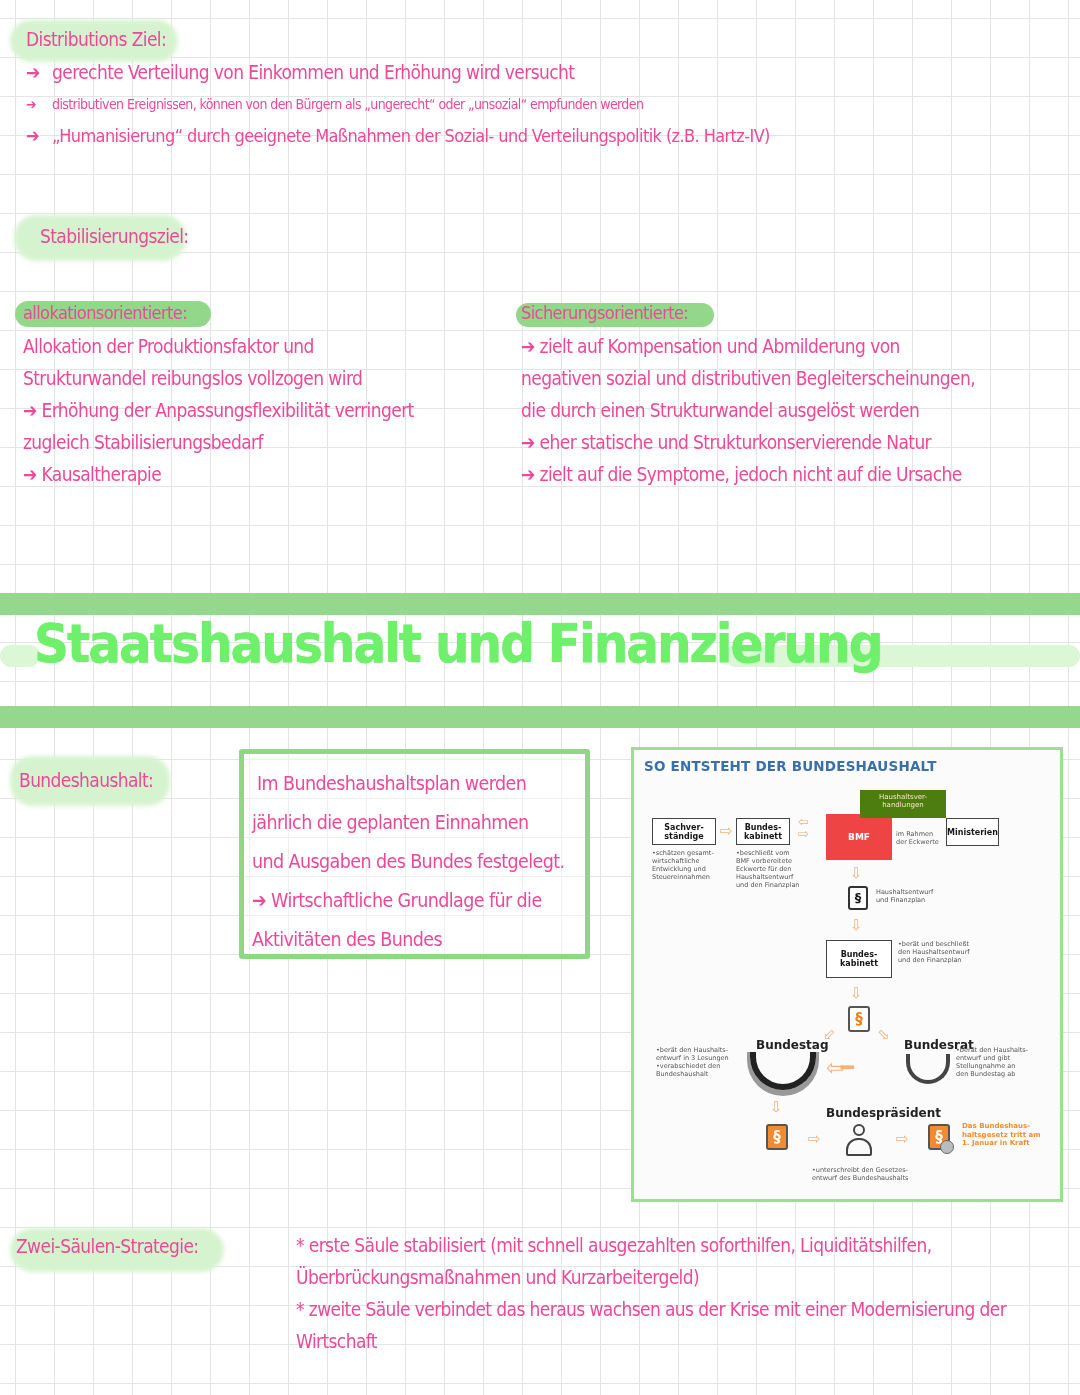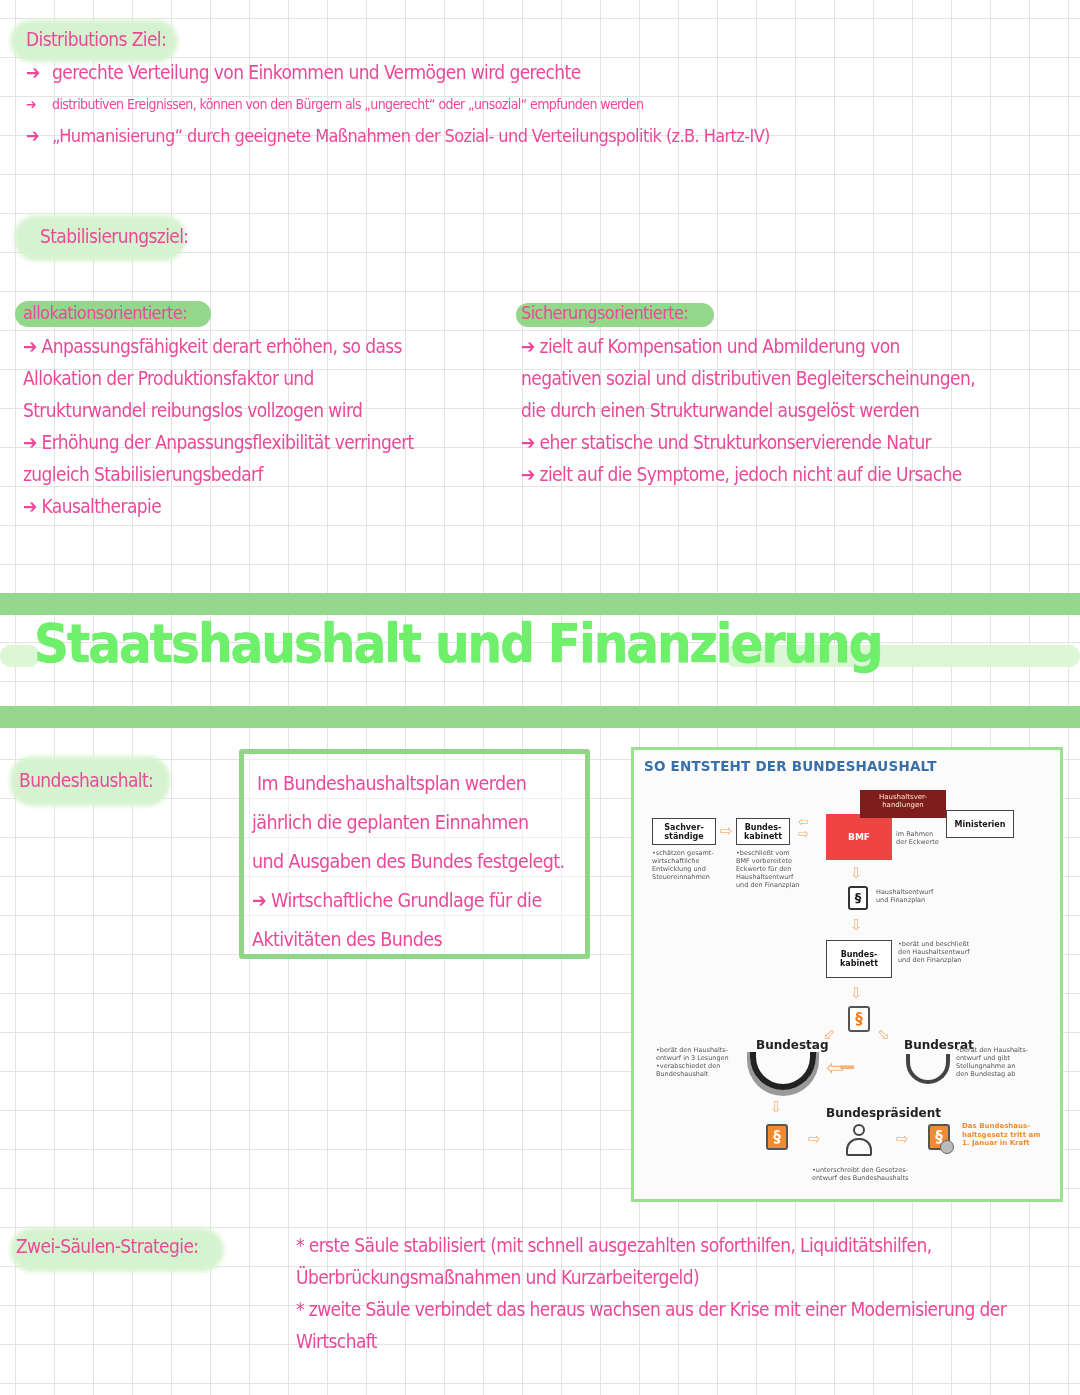--- a/index.html
+++ b/index.html
@@ -58,52 +58,51 @@
   .dg-title { position: absolute; left: 10px; top: 8px; font-size: 13.5px; font-weight: bold; color: #3a6fa8; letter-spacing: 0.2px; }
   .dg-box {
     position: absolute; border: 1.5px solid #444; background: #fff;
     font-size: 8px; font-weight: bold; text-align: center; line-height: 9px;
     display: flex; align-items: center; justify-content: center;
   }
   .dg-dark { position: absolute; background: #ef4444; color: #fff; font-size: 9px; font-weight: bold; display: flex; align-items: center; justify-content: center; }
   .dg-small { position: absolute; font-size: 6.5px; line-height: 8px; color: #555; }
   .dg-bold { position: absolute; font-size: 12px; font-weight: bold; color: #222; }
   .dg-orange-text { position: absolute; font-size: 7px; line-height: 8.5px; font-weight: bold; color: #f28b2e; }
-  .dg-bubble { position: absolute; background: #7f1d1d; color: #ffe6cc; font-size: 7px; line-height: 8px; text-align: center; padding: 3px; }
+  .dg-bubble { position: absolute; background: #4d7c0f; color: #ffe6cc; font-size: 7px; line-height: 8px; text-align: center; padding: 3px; }
   .dg-arrow { position: absolute; color: #f2b27a; font-size: 15px; line-height: 15px; }
   .dg-para {
     position: absolute; width: 22px; height: 26px; border: 2px solid #333; border-radius: 3px;
     background: #fff; font-size: 15px; font-weight: bold; text-align: center; line-height: 22px;
   }
   .dg-para.orange { background: #f28b2e; color: #fff; border-color: #555; }
   .dg-arc { position: absolute; border: 6px solid #222; border-top: none; border-radius: 0 0 40px 40px; }
 </style>
 </head>
 <body>
 
 <div class="hl-cloud" style="left:10px;top:20px;width:168px;height:42px;"></div>
 <div class="abs hand heading" style="left:26px;top:28px;">Distributions Ziel:</div>
 
 <div class="abs hand line" style="left:26px;top:56px;">
-  <span class="arrow">➔</span><span>gerechte Verteilung von Einkommen und Vermögen wird gerechte</span>
+  <span class="arrow">➔</span><span>gerechte Verteilung von Einkommen und Erhöhung wird versucht</span>
 </div>
 <div class="abs hand line" style="left:26px;top:88px;font-size:14px;">
   <span class="arrow">➔</span><span>distributiven Ereignissen, können von den Bürgern als „ungerecht“ oder „unsozial“ empfunden werden</span>
 </div>
 <div class="abs hand line" style="left:26px;top:120px;font-size:18px;">
   <span class="arrow">➔</span><span>„Humanisierung“ durch geeignete Maßnahmen der Sozial- und Verteilungspolitik (z.B. Hartz-IV)</span>
 </div>
 
 <div class="hl-cloud" style="left:14px;top:215px;width:172px;height:46px;"></div>
 <div class="abs hand heading" style="left:40px;top:225px;">Stabilisierungsziel:</div>
 
 <div class="hl-pill" style="left:15px;top:301px;width:196px;height:26px;"></div>
 <div class="abs hand heading" style="left:23px;top:302px;font-size:18px;">allokationsorientierte:</div>
 <div class="abs" style="left:23px;top:330px;">
-  <div class="hand line">➔ Anpassungsfähigkeit derart erhöhen, so dass</div>
   <div class="hand line">Allokation der Produktionsfaktor und</div>
   <div class="hand line">Strukturwandel reibungslos vollzogen wird</div>
   <div class="hand line">➔ Erhöhung der Anpassungsflexibilität verringert</div>
   <div class="hand line">zugleich Stabilisierungsbedarf</div>
   <div class="hand line">➔ Kausaltherapie</div>
 </div>
 
 <div class="hl-pill" style="left:516px;top:303px;width:198px;height:24px;"></div>
 <div class="abs hand heading" style="left:521px;top:302px;font-size:18px;">Sicherungsorientierte:</div>
 <div class="abs" style="left:521px;top:330px;">
@@ -151,21 +150,21 @@
 Eckwerte für den
 Haushaltsentwurf
 und den Finanzplan</div>
   <div class="dg-arrow" style="left:164px;top:66px;font-size:13px;line-height:12px;">⇦<br>⇨</div>
 
   <div class="dg-dark" style="left:192px;top:64px;width:66px;height:46px;">BMF</div>
   <div class="dg-bubble" style="left:226px;top:40px;width:86px;height:28px;white-space:pre;">Haushaltsver-
 handlungen</div>
   <div class="dg-small" style="left:262px;top:80px;white-space:pre;">im Rahmen
 der Eckwerte</div>
-  <div class="dg-box" style="left:312px;top:60px;width:68px;height:28px;">Ministerien</div>
+  <div class="dg-box" style="left:312px;top:68px;width:53px;height:28px;">Ministerien</div>
 
   <div class="dg-arrow" style="left:216px;top:116px;">⇩</div>
   <div class="dg-para" style="left:214px;top:136px;width:20px;height:24px;font-size:13px;line-height:20px;">§</div>
   <div class="dg-small" style="left:242px;top:138px;white-space:pre;">Haushaltsentwurf
 und Finanzplan</div>
 
   <div class="dg-arrow" style="left:216px;top:168px;">⇩</div>
   <div class="dg-box" style="left:192px;top:190px;width:66px;height:38px;white-space:pre;">Bundes-
 kabinett</div>
   <div class="dg-small" style="left:264px;top:190px;white-space:pre;">•berät und beschließt

